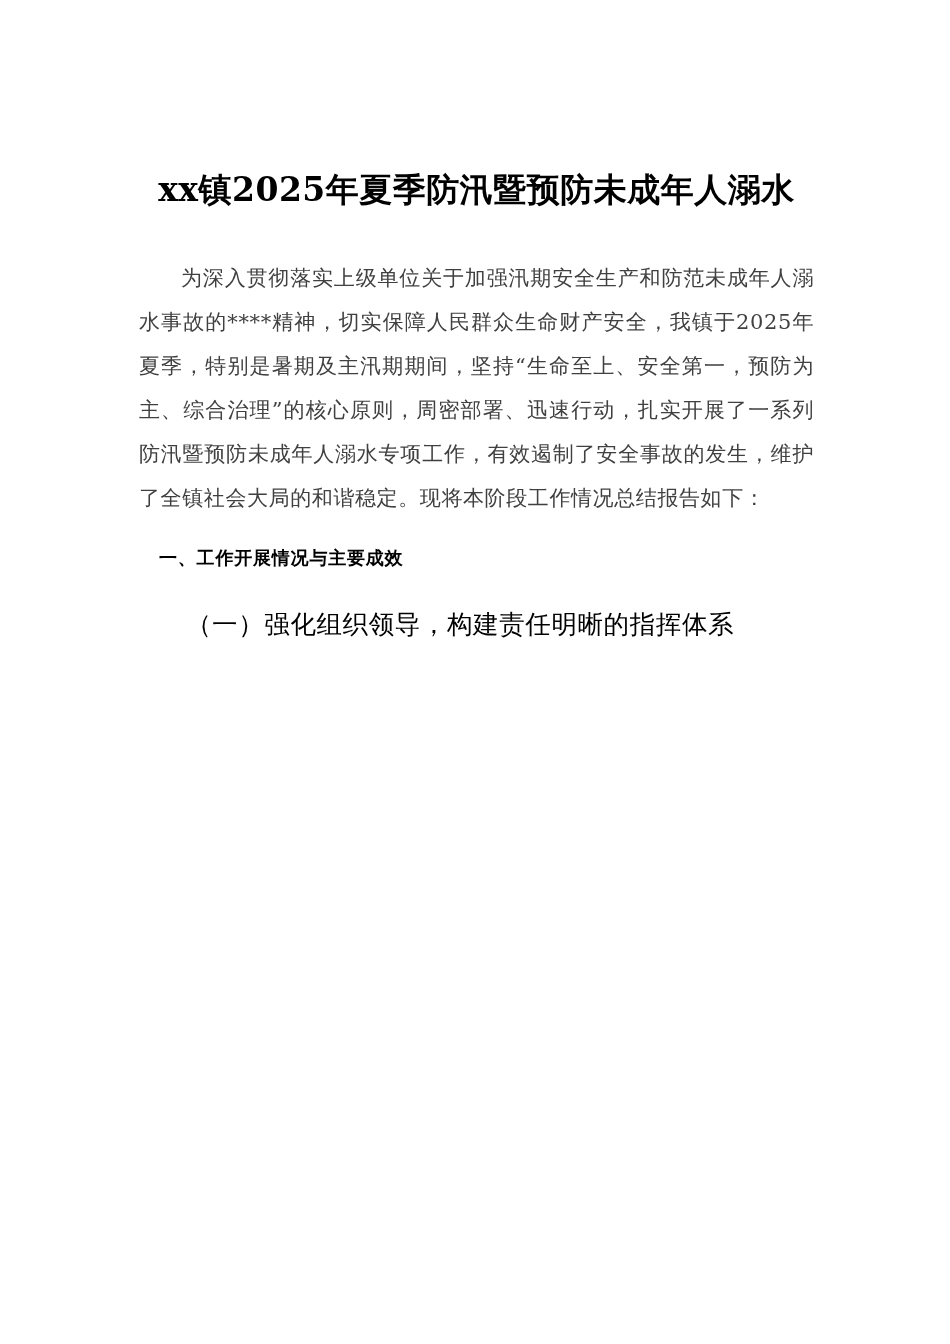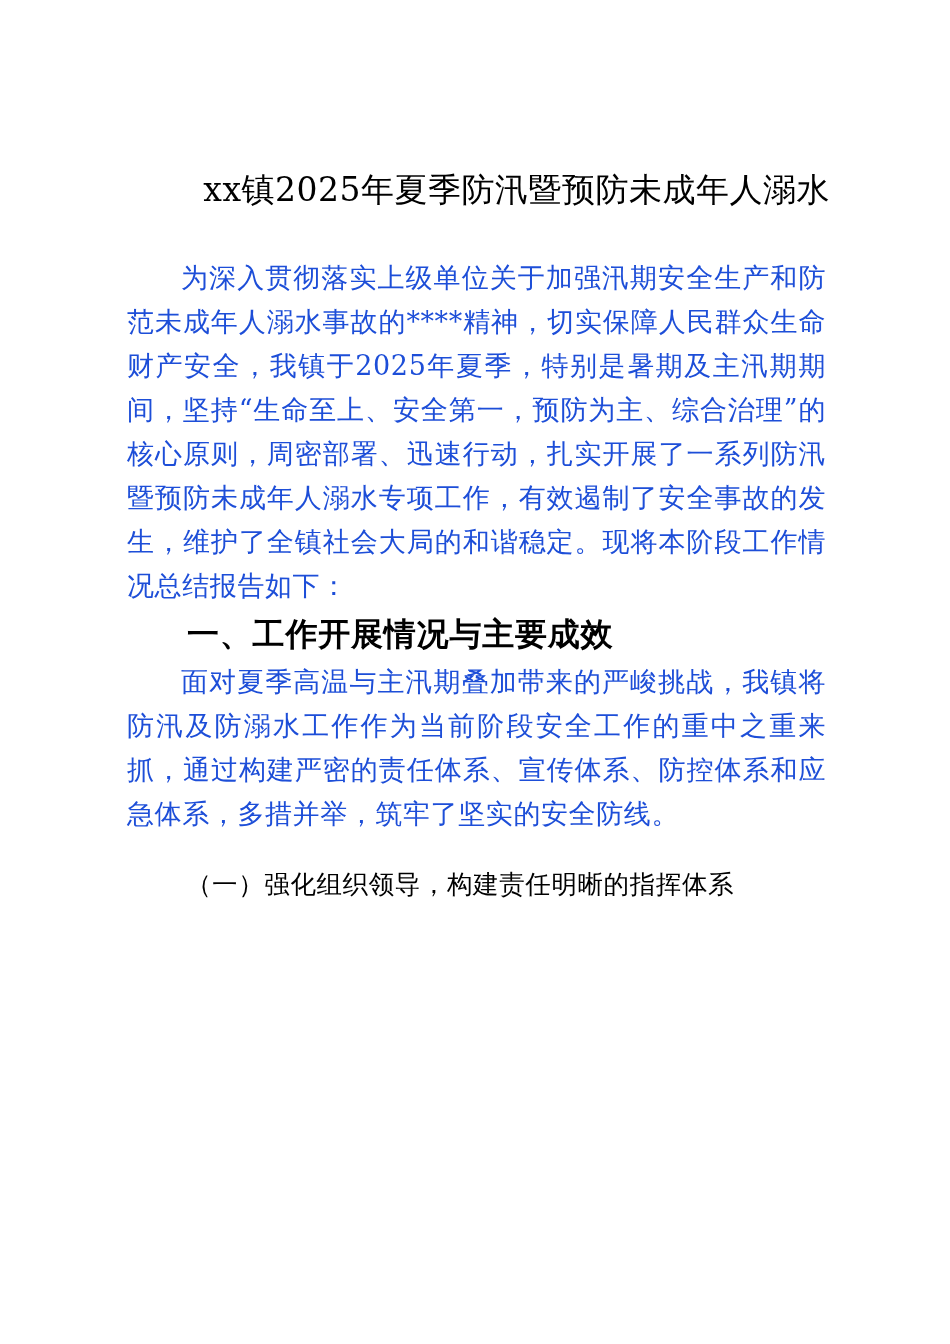--- a/index.html
+++ b/index.html
@@ -17,48 +17,48 @@
     box-sizing: border-box;
   }
   .doc-body {
     position: absolute;
     left: 123px;
     top: 0;
     width: 707px;
   }
   .doc-title {
     font-family: "DejaVu Serif", "Liberation Serif", serif;
-    font-weight: normal;
+    font-weight: bold;
     font-size: 33px;
     line-height: 48px;
-    text-align: right;
+    text-align: center;
     color: #000000;
     margin: 0;
     padding-top: 166px;
     letter-spacing: 0.5px;
   }
   .para {
     font-family: "DejaVu Serif", "Liberation Serif", serif;
-    font-size: 27px;
+    font-size: 21px;
     line-height: 44px;
-    color: #1d4ed8;
-    margin: 4px;
+    color: #404040;
+    margin: 16px;
     text-align: justify;
     text-justify: inter-character;
     text-indent: 2em;
     letter-spacing: 0.6px;
     word-break: break-all;
   }
   .para-first {
     margin-top: 42px;
   }
   .heading-1 {
     font-family: "DejaVu Serif", "Liberation Serif", serif;
     font-weight: bold;
-    font-size: 32px;
+    font-size: 18px;
     line-height: 44px;
     color: #000000;
     margin: 0;
     text-indent: 2em;
     letter-spacing: 0.8px;
   }
   .heading-2 {
     font-family: "DejaVu Serif", "Liberation Serif", serif;
     font-weight: normal;
     font-size: 25.5px;
@@ -77,21 +77,20 @@
 
 <div class="page">
   <div class="doc-body">
 
     <h1 class="doc-title"><span>xx镇2025年夏季防汛暨预防未成年人溺水</span><br></h1>
 
     <p class="para para-first">为深入贯彻落实上级单位关于加强汛期安全生产和防范未成年人溺水事故的****精神，切实保障人民群众生命财产安全，我镇于2025年夏季，特别是暑期及主汛期期间，坚持“生命至上、安全第一，预防为主、综合治理”的核心原则，周密部署、迅速行动，扎实开展了一系列防汛暨预防未成年人溺水专项工作，有效遏制了安全事故的发生，维护了全镇社会大局的和谐稳定。现将本阶段工作情况总结报告如下：</p>
 
     <p class="heading-1">一、工作开展情况与主要成效</p>
 
-    <p class="para">面对夏季高温与主汛期叠加带来的严峻挑战，我镇将防汛及防溺水工作作为当前阶段安全工作的重中之重来抓，通过构建严密的责任体系、宣传体系、防控体系和应急体系，多措并举，筑牢了坚实的安全防线。</p>
 
     <div class="spacer-sub"></div>
 
     <p class="heading-2">（一）强化组织领导，构建责任明晰的指挥体系</p>
 
 
   </div>
 </div>
 
 </body></html>

